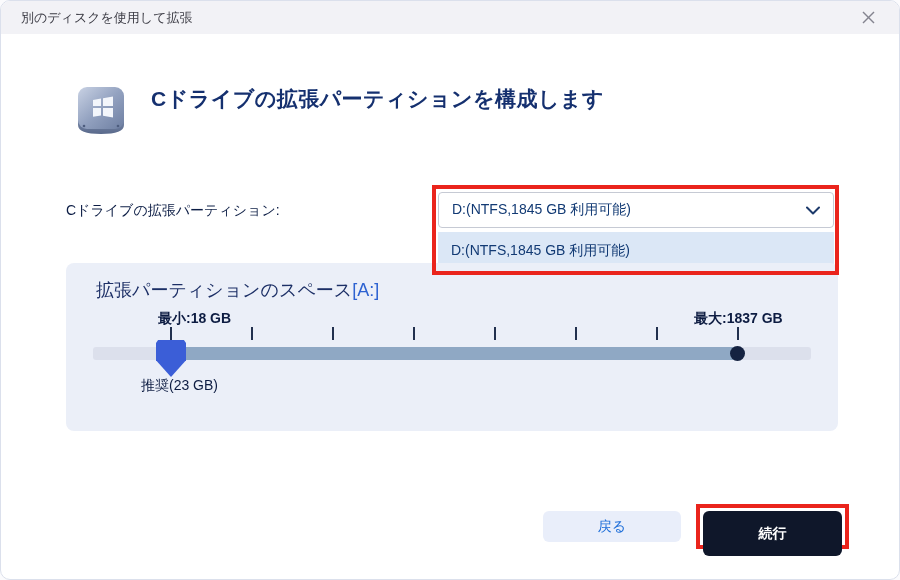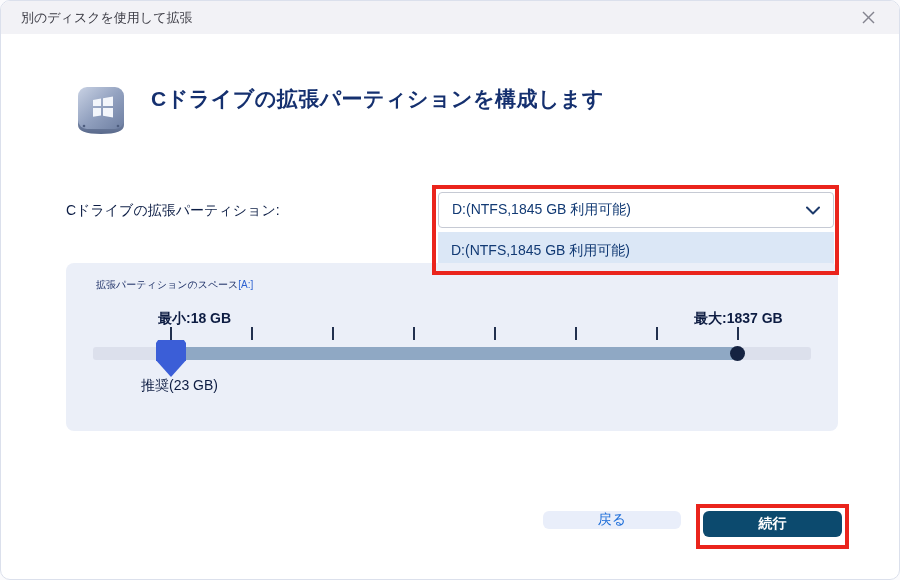--- a/index.html
+++ b/index.html
@@ -65,21 +65,21 @@
   }
   .annotation-dropdown { left: 431px; top: 184px; width: 407px; height: 90px; }
   .annotation-continue { left: 695px; top: 503px; width: 153px; height: 45px; }
   
   .panel {
     position: absolute; left: 65px; top: 262px; width: 772px; height: 168px;
     background: #ebeff8; border-radius: 8px;
   }
   .panel-label {
     position: absolute; left: 30px; top: 15px;
-    font-size: 10px; color: #1c2f66;
+    font-size: 18px; color: #1c2f66;
   }
   .panel-label .suffix { color: #2d62d1; }
   .minmax {
     position: absolute; top: 47px;
     font-size: 14px; font-weight: bold; color: #0d1c42;
   }
   .min-label { left: 58px; margin-left: 34px; }
   .max-label { left: 628px; }
   .tick-row {
     position: absolute; left: 104px; top: 64px; width: 569px; height: 14px;
@@ -103,29 +103,29 @@
   .slider-dot {
     position: absolute; left: 664px; top: 83px; width: 15px; height: 15px;
     background: #152241; border-radius: 50%; cursor: grab; z-index: 3;
   }
   .recommended-label {
     position: absolute; left: 75px; top: 114px;
     font-size: 14px; font-weight: normal; color: #0d1c42;
   }
   
   .back-btn {
-    position: absolute; left: 542px; top: 510px; width: 138px; height: 18px;
+    position: absolute; left: 542px; top: 510px; width: 138px; height: 31px;
     background: #e9eefa; border: none; border-radius: 6px;
     font-family: inherit; font-size: 14px; color: #1f6fd9;
     display: flex; align-items: center; justify-content: center;
     cursor: pointer;
   }
   .continue-btn {
-    position: absolute; left: 702px; top: 510px; width: 139px; height: 26px;
-    background: #0c4a6e; border: none; border-radius: 6px;
+    position: absolute; left: 702px; top: 510px; width: 139px; height: 45px;
+    background: #0f172a; border: none; border-radius: 6px;
     font-family: inherit; font-size: 14px; font-weight: bold; color: #ffffff;
     display: flex; align-items: center; justify-content: center;
     cursor: pointer; z-index: 10;
   }
 </style>
 </head>
 <body>
 
 <div class="dialog">
 

